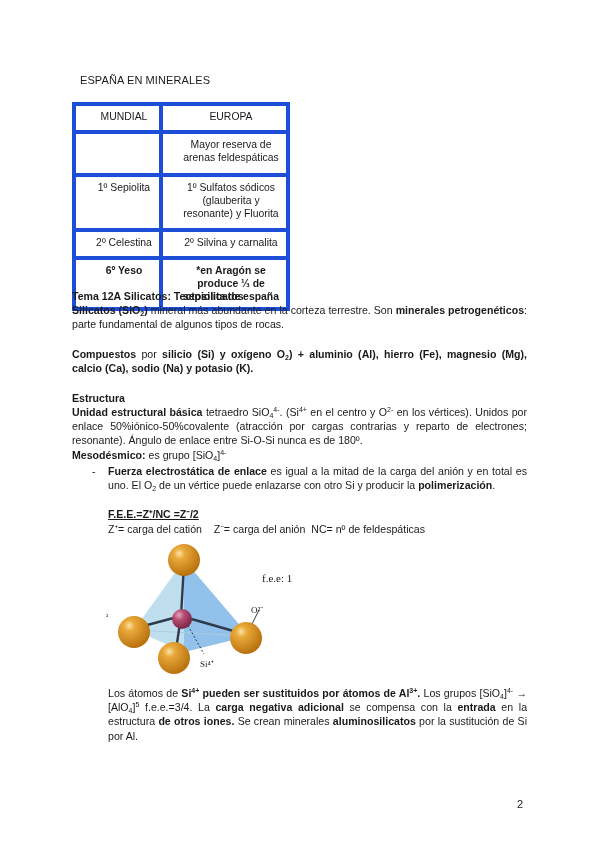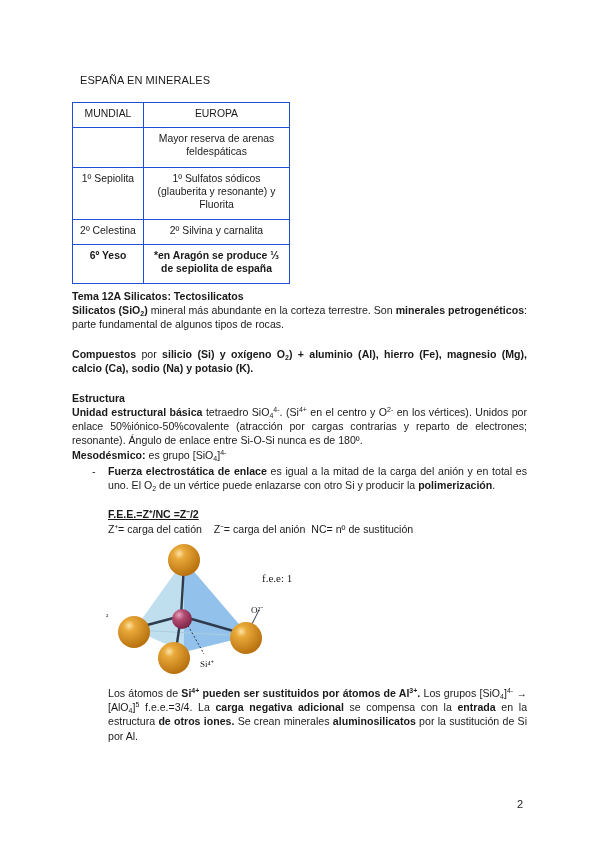--- a/index.html
+++ b/index.html
@@ -14,22 +14,22 @@
     sub { vertical-align: -2px; }
     sup { vertical-align: 4px; }
 
     #doc-title { left: 72px; top: 73px; font-size: 11px; letter-spacing: 0.1px; padding-left: 8px; }
 
     table.minerals {
       position: absolute; left: 72px; top: 102px; width: 218px;
       border-collapse: collapse; font-size: 10.4px; line-height: 13px;
     }
     table.minerals td {
-      border: 1px solid #1d4ed8; text-align: center; vertical-align: top;
-      padding: 3px 3px 4px 3px;
+      border: 4px solid #1d4ed8; text-align: center; vertical-align: top;
+      padding: 3px 3px 4px 16px;
     }
     table.minerals td.c1 { width: 64px; }
     table.minerals tr.hdr td { height: 16px; padding-top: 4px; }
     table.minerals tr.r1 td { height: 31px; padding-top: 4px; margin-top: 20px; }
     table.minerals tr.r2 td { height: 43px; padding-top: 4px; }
     table.minerals tr.r3 td { height: 16px; padding-top: 4px; }
     table.minerals tr.r4 td { height: 30px; padding-top: 4px; font-weight: bold; }
 
     .para { left: 72px; width: 455px; text-align: justify; }
     .indent { left: 108px; width: 419px; text-align: justify; }
@@ -91,21 +91,21 @@
 <div class="abs para" style="top:448px;"><b>Mesodésmico:</b><span> es grupo [SiO</span><sub>4</sub><span>]</span><sup>4-</sup></div>
 
 <div class="abs" id="bullet-dash">-</div>
 
 <div class="abs indent" style="top:464px;"><b>Fuerza electrostática de enlace</b><span> es igual a la mitad de la carga del anión y en total es uno. El O</span><sub>2</sub><span> de un vértice puede enlazarse con otro Si y producir la </span><b>polimerización</b><span>.</span></div>
 
 <div class="abs indent" style="top:507px;text-decoration:underline;">
   <b>F.E.E.=Z⁺/NC =Z⁻/2</b>
 </div>
 
-<div class="abs indent" style="top:522px; text-align:left;"><span>Z⁺= carga del catión</span>&nbsp;&nbsp;&nbsp;&nbsp;<span>Z⁻= carga del anión</span>&nbsp;&nbsp;<span>NC= nº de sustitución</span></div>
+<div class="abs indent" style="top:522px; text-align:left;"><span>Z⁺= carga del catión</span>&nbsp;&nbsp;&nbsp;&nbsp;<span>Z⁻= carga del anión</span>&nbsp;&nbsp;<span>NC= nº de feldespáticas</span></div>
 
 <svg class="abs" id="tetra" viewBox="0 0 200 140">
   <defs>
     <radialGradient id="gO" cx="35%" cy="30%" r="70%">
       <stop offset="0%" stop-color="#fbe3a6"></stop>
       <stop offset="25%" stop-color="#e9a93a"></stop>
       <stop offset="100%" stop-color="#b9720f"></stop>
     </radialGradient>
     <radialGradient id="gSi" cx="35%" cy="30%" r="70%">
       <stop offset="0%" stop-color="#e6a3bd"></stop>

